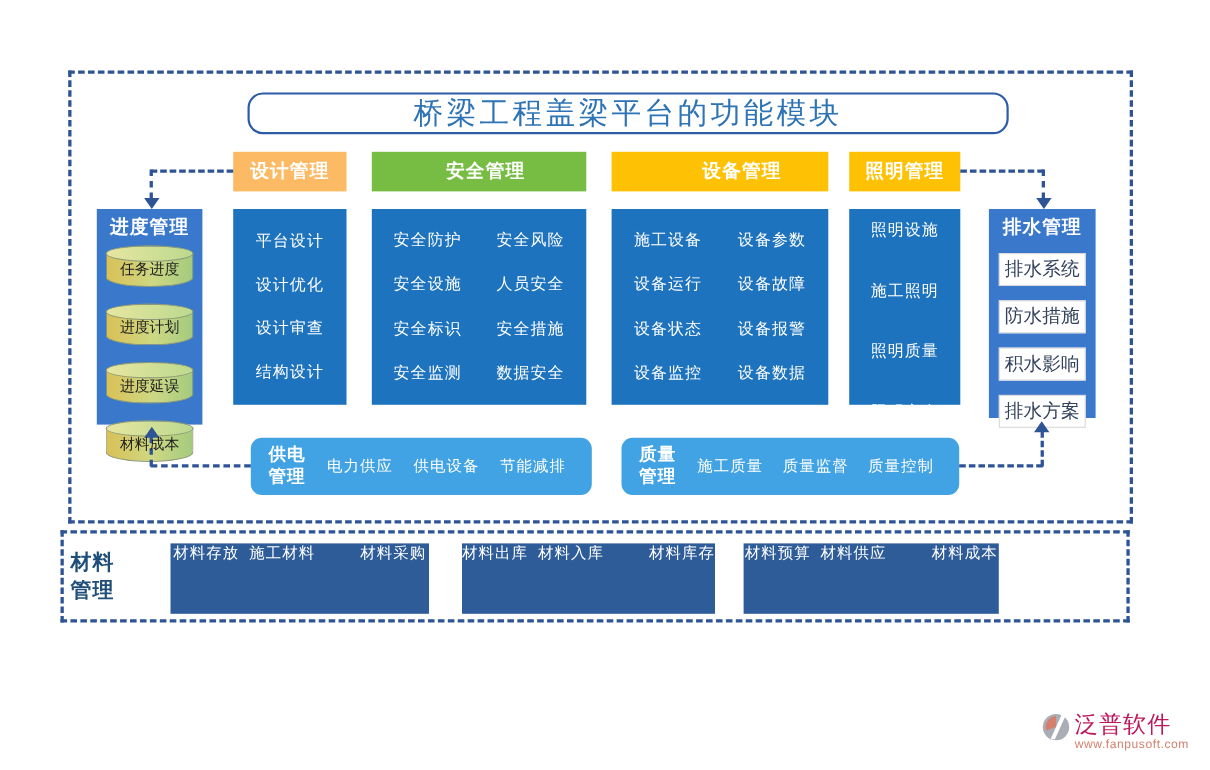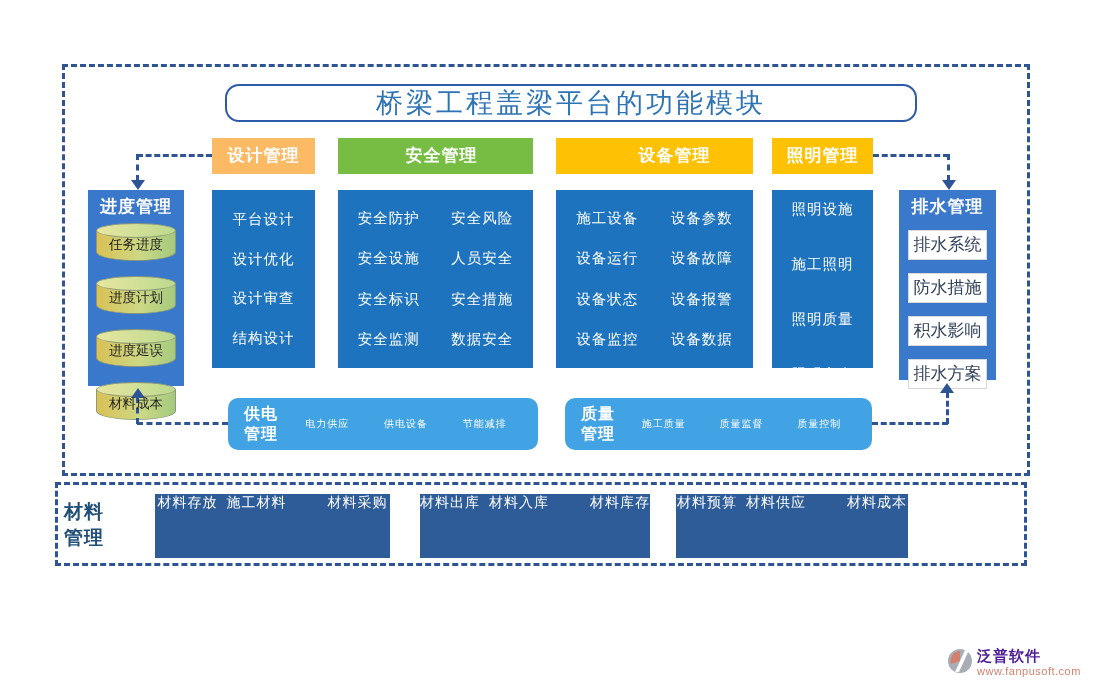--- a/index.html
+++ b/index.html
@@ -29,38 +29,38 @@
   .cyl{position:relative;height:30px;background:linear-gradient(90deg,#d9c156 0%,#cdd884 55%,#a4ca7e 100%);border:1px solid #8e9a77;border-top:none;border-radius:0 0 50% 50% / 0 0 9px 9px;}
   .cyl::before{content:"";position:absolute;top:-7px;left:-1px;right:-1px;height:13px;background:linear-gradient(90deg,#e7e6a0,#bcd98e);border:1px solid #8e9a77;border-radius:50%;}
   .cyl span{position:relative;z-index:2;display:block;text-align:center;font-size:13.5px;color:#1d1d1d;line-height:30px;white-space:nowrap;}
   .white-cells{display:flex;flex-direction:column;gap:13px;padding:12px 9px;}
   .wcell{background:#fff;border:1px solid #d9d9d9;color:#33425c;font-size:17px;text-align:center;line-height:28px;height:28px;}
 
   
   .pill{background:#41A3E3;border-radius:10px;color:#fff;display:flex;align-items:center;}
   .pill-label{font-weight:bold;font-size:16px;line-height:1.25;padding:0 10px 0 16px;letter-spacing:1px;}
   .pill-items{display:flex;flex:1;justify-content:space-around;padding-right:14px;}
-  .pill-items .item{font-size:10px;}
+  .pill-items .item{font-size:14px;}
 
   
   .dash-h{border-top:3px dashed #2F5496;height:0;}
   .dash-v{border-left:3px dashed #2F5496;width:0;}
   .arr{width:0;height:0;}
   .arr.down{border-left:7px solid transparent;border-right:7px solid transparent;border-top:10px solid #2F5496;}
   .arr.up{border-left:7px solid transparent;border-right:7px solid transparent;border-bottom:10px solid #2F5496;}
 
   
   .mat-label{color:#1F4E79;font-weight:bold;font-size:19px;line-height:1.35;letter-spacing:1px;}
   .mat-box{background:#2E5C99;color:#fff;display:flex;justify-content:center;gap:9px;}
   .mat-title{text-align:center;font-size:14px;letter-spacing:1px;}
   .mat-items{display:flex;justify-content:center;gap:41px;font-size:14px;letter-spacing:1px;}
 
   
   .logo{display:flex;align-items:flex-start;}
-  .logo-name{color:#4c1d95;font-size:15px;font-weight:bold;letter-spacing:1px;line-height:1;}
+  .logo-name{color:#be185d;font-size:21px;font-weight:normal;letter-spacing:1px;line-height:1;}
   .logo-url{color:#d4806e;font-size:11px;margin-top:2px;letter-spacing:.5px;text-align:center;}
 </style>
 </head>
 <body>
 
 <div id="stage">
 
   <div class="abs frame" style="left:62px;top:64px;width:968px;height:412px;"></div>
   <div class="abs frame" style="left:55px;top:482px;width:972px;height:84px;"></div>
 

